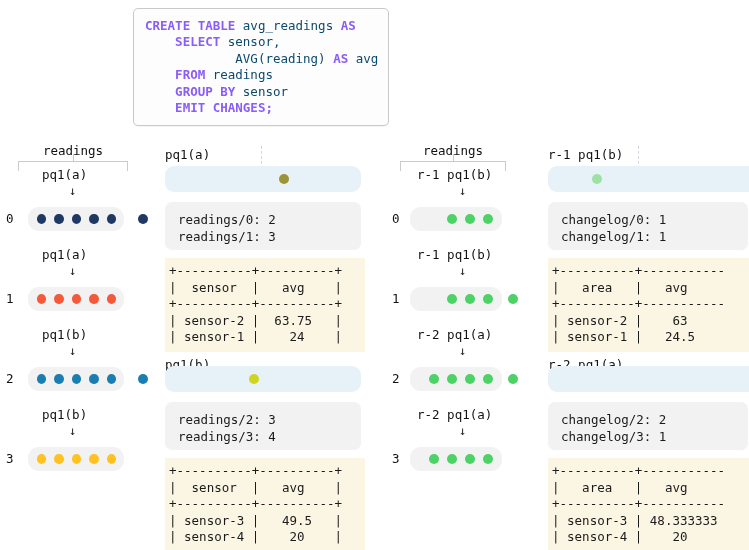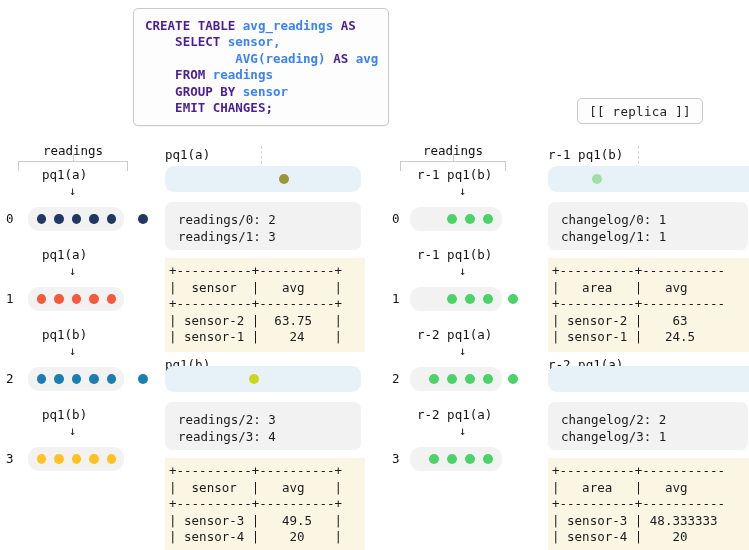--- a/index.html
+++ b/index.html
@@ -12,22 +12,22 @@
   .stage{position:absolute;left:0;top:0;width:749px;height:550px;}
 
   
   .sql-box{
     position:absolute;left:133px;top:8px;width:256px;height:118px;
     background:#fdfdfd;border:1px solid #c9c9c9;border-radius:5px;
     box-sizing:border-box;padding:9px 10px 0 11px;
     font-size:12.5px;line-height:16.4px;white-space:pre;
     box-shadow:0 1px 1px rgba(0,0,0,.04);
   }
-  .kw{font-weight:bold;color:#4c1d95;}
-  .pl{font-weight:bold;color:#3b82f6;}
+  .kw{font-weight:bold;color:#8b5cf6;}
+  .pl{font-weight:normal;color:#0c4a6e;}
 
   
   .replica-badge{
     position:absolute;left:577px;top:98px;width:126px;height:26px;
     background:#fdfdfd;border:1px solid #c9c9c9;border-radius:5px;
     box-sizing:border-box;
     display:flex;align-items:center;justify-content:center;
     font-size:12.5px;letter-spacing:.3px;color:#222;
   }
 
@@ -90,21 +90,20 @@
     font-size:12.5px;line-height:16.6px;white-space:pre;color:#1b1b1b;
   }
 </style>
 </head>
 <body>
 
 <div class="stage">
 
   <div class="sql-box" id="sqlbox"><div><span class="kw">CREATE TABLE </span><span class="pl">avg_readings </span><span class="kw">AS</span></div><div><span class="kw">    SELECT </span><span class="pl">sensor,</span></div><div><span class="pl">            AVG(reading) </span><span class="kw">AS </span><span class="pl">avg</span></div><div><span class="kw">    FROM </span><span class="pl">readings</span></div><div><span class="kw">    GROUP BY </span><span class="pl">sensor</span></div><div><span class="kw">    EMIT CHANGES;</span></div></div>
 
-  <div class="replica-badge">[[ replica ]]</div>
 
   <div class="grp" style="left:18px;top:143px;width:110px;">
     <div class="gtitle">readings</div>
     <div class="bracket"></div>
   </div>
 
   <div class="grp" style="left:400px;top:143px;width:106px;">
     <div class="gtitle">readings</div>
     <div class="bracket"></div>
   </div>

